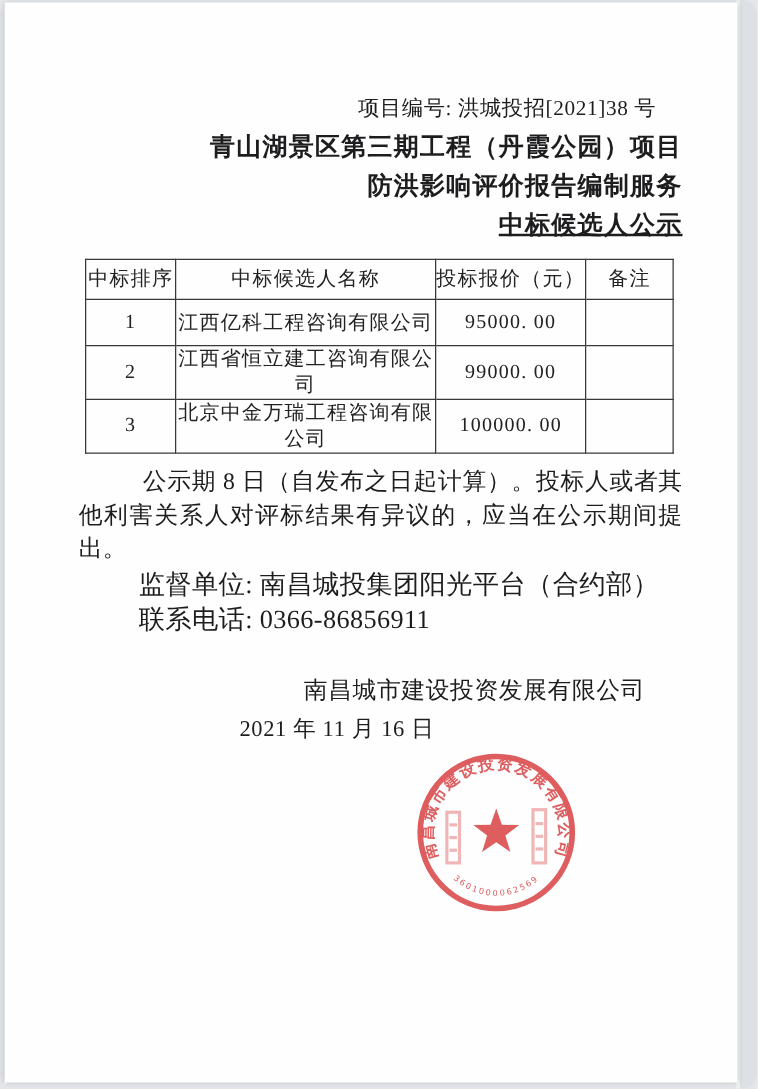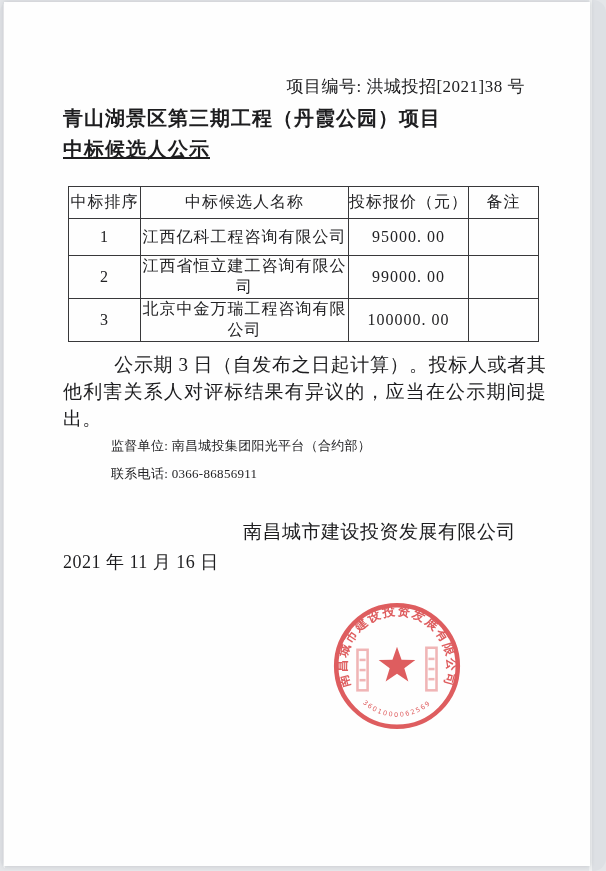--- a/index.html
+++ b/index.html
@@ -28,36 +28,36 @@
   .doc-number {
     margin-top: 74px;
     font-size: 17px; line-height: 22px;
     text-align: right;
     padding-right: 21px;
     letter-spacing: 0.5px;
   }
   .title {
     font-size: 20px; font-weight: bold;
     line-height: 25px;
-    text-align: left;
+    text-align: right;
     letter-spacing: 1px;
   }
   .title-1 { margin-top: 8px; }
   .title-2 { margin-top: 6px; }
   .title-3 { margin-top: 6px; text-decoration: underline; }
   .para {
     font-size: 19px;
     line-height: 29px;
     text-align: justify;
     letter-spacing: 0.3px;
   }
   .para-1 { margin-top: 9px; text-indent: 2.1em; }
   .para-2 { margin-top: 9px; text-indent: 2.7em; line-height: 27px; }
   table.bid-table {
-    margin-top: 24px;
+    margin-top: 14px;
     margin-left: 5px;
     width: 470px;
     border-collapse: collapse;
     table-layout: fixed;
     font-size: 16px;
   }
   table.bid-table col.c1 { width: 72px; }
   table.bid-table col.c2 { width: 208px; }
   table.bid-table col.c3 { width: 120px; }
   table.bid-table col.c4 { width: 70px; }
@@ -67,37 +67,37 @@
     vertical-align: middle;
     font-weight: normal;
     letter-spacing: 1px;
     color: #222224;
   }
   table.bid-table { border: 1.6px solid #2e2e30; }
   table.bid-table thead th { height: 32px; }
   table.bid-table tbody td { height: 37px; }
   td.price-cell { letter-spacing: 0.5px; }
   .contact-line {
-    font-size: 13px;
+    font-size: 21px;
     line-height: 28px;
     padding-left: 48px;
     letter-spacing: 0.3px;
     white-space: nowrap;
   }
   .sig-company {
     margin-top: 31px;
     font-size: 19px; line-height: 26px;
     text-align: right;
     padding-right: 30px;
     letter-spacing: 0.5px;
   }
   .sig-date {
     margin-top: 5px;
     font-size: 18px; line-height: 25px;
-    text-align: left;
+    text-align: center;
     padding-right: 70px;
     letter-spacing: 0.5px;
   }
   svg.stamp {
     position: absolute;
     left: 317px; top: 588px;
     width: 152px; height: 152px;
     mix-blend-mode: multiply;
     opacity: 0.82;
     filter: blur(0.3px);
@@ -120,20 +120,21 @@
 </style>
 </head>
 <body>
 
 <div class="scan-bg">
   <div class="paper">
 
     <div class="doc-number">项目编号: 洪城投招[2021]38 号</div>
 
     <div class="title title-1">青山湖景区第三期工程（丹霞公园）项目</div>
+    <div class="title title-2">防洪影响评价报告编制服务</div>
     <div class="title title-3">中标候选人公示</div>
 
 
     <table class="bid-table">
       <colgroup>
         <col class="c1">
           <col class="c2">
           <col class="c3">
           <col class="c4">
       </colgroup>
@@ -160,21 +161,21 @@
         </tr>
         <tr>
           <td class="rank-cell">3</td>
           <td class="name-cell">北京中金万瑞工程咨询有限公司</td>
           <td class="price-cell">100000. 00</td>
           <td class="note-cell"></td>
         </tr>
       </tbody>
     </table>
 
-    <p class="para para-2">公示期 3 日（自发布之日起计算）。投标人或者其他利害关系人对评标结果有异议的，应当在公示期间提出。</p>
+    <p class="para para-2">公示期 8 日（自发布之日起计算）。投标人或者其他利害关系人对评标结果有异议的，应当在公示期间提出。</p>
 
     <div class="contact-line">监督单位: 南昌城投集团阳光平台（合约部）</div>
     <div class="contact-line">联系电话: 0366-86856911</div>
 
     <div class="sig-company">南昌城市建设投资发展有限公司</div>
     <div class="sig-date">2021 年 11 月 16 日</div>
 
     <svg class="stamp" viewBox="0 0 150 150" aria-hidden="true">
       <g class="ink">
         <circle cx="75" cy="75" r="60" stroke-width="4.5"></circle>

